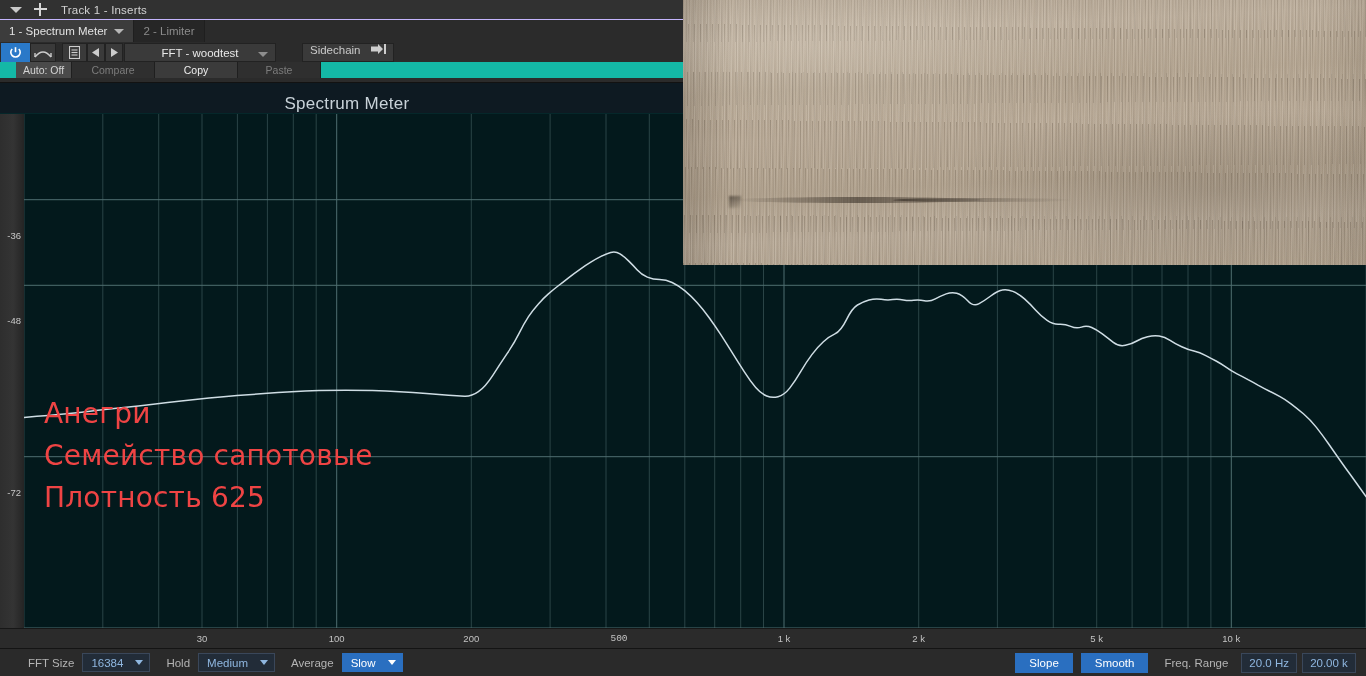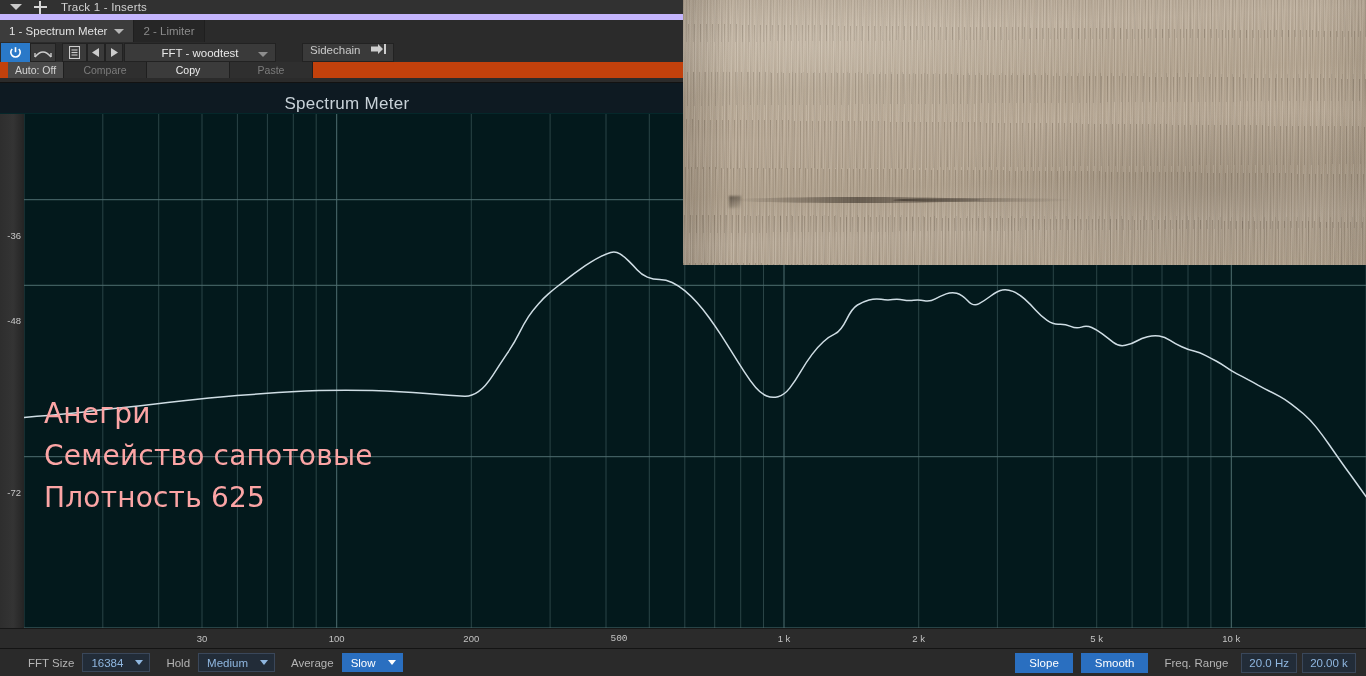--- a/index.html
+++ b/index.html
@@ -14,21 +14,21 @@
   
   .host-strip {
     position: absolute; left: 0; top: 0; width: 683px; height: 83px;
     background: #2b2b2b;
     border-bottom: 1px solid #121212;
     z-index: 6;
   }
   .host-titlebar {
     height: 20px; display: flex; align-items: center;
     background: #313131;
-    border-bottom: 6px solid #c4b5fd;
+    border-bottom: 1px solid #c4b5fd;
     padding-left: 6px;
   }
   .tri-down {
     width: 0; height: 0; margin: 0 12px 0 4px;
     border-left: 6px solid transparent;
     border-right: 6px solid transparent;
     border-top: 6px solid #c9c9c9;
   }
   .plus-ico {
     position: relative; width: 13px; height: 13px; margin-right: 14px;
@@ -80,21 +80,21 @@
     border-top: 5px solid #8e8e8e;
   }
   .sidechain {
     margin-left: 26px; display: flex; align-items: flex-start; gap: 10px;
     background: #3a3a3a; border: 1px solid #222;
     padding: 0 7px; height: 19px; font-size: 11.5px; color: #c9c9c9;
   }
   .sc-arrow { display: block; }
 
   
-  .plug-row2 { height: 16px; display: flex; background: #c2410c; padding-left: 8px; }
+  .plug-row2 { height: 16px; display: flex; background: #14b8a6; padding-left: 16px; }
   .sbtn {
     display: flex; align-items: center; justify-content: center;
     font-size: 10.5px; height: 16px; border-right: 1px solid #1f1f1f;
   }
   .sbtn.auto { width: 56px; background: #4a4a4a; color: #d4d4d4; }
   .sbtn.compare { width: 83px; background: #2f2f2f; color: #7c7c7c; }
   .sbtn.copy { width: 83px; background: #3b3b3b; color: #ededed; }
   .sbtn.paste { width: 83px; background: #2f2f2f; color: #7c7c7c; }
 
   
@@ -176,21 +176,21 @@
   }
   .wood-photo .tick {
     position: absolute; left: 46px; top: 196px; width: 12px; height: 12px;
     background: linear-gradient(150deg, rgba(30,24,18,0.55), rgba(30,24,18,0));
     filter: blur(0.8px);
   }
 
   
   .overlay-text {
     position: absolute; left: 44px; top: 393px; z-index: 3;
-    color: #fca5a5; font-size: 28px; line-height: 42px;
+    color: #ef4444; font-size: 28px; line-height: 42px;
     font-family: "DejaVu Sans", sans-serif;
     font-weight: 400; letter-spacing: .2px;
     white-space: nowrap; pointer-events: none;
   }
 
   
   .bottom-bar {
     position: absolute; left: 0; top: 648px; width: 1366px; height: 28px;
     background: #2a2a2a; border-top: 1px solid #141414;
     display: flex; align-items: center; z-index: 6;

